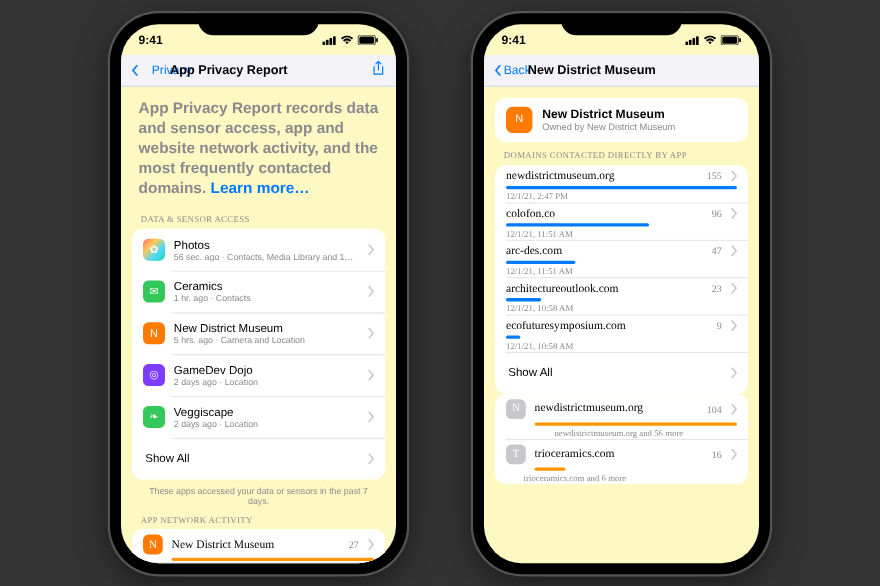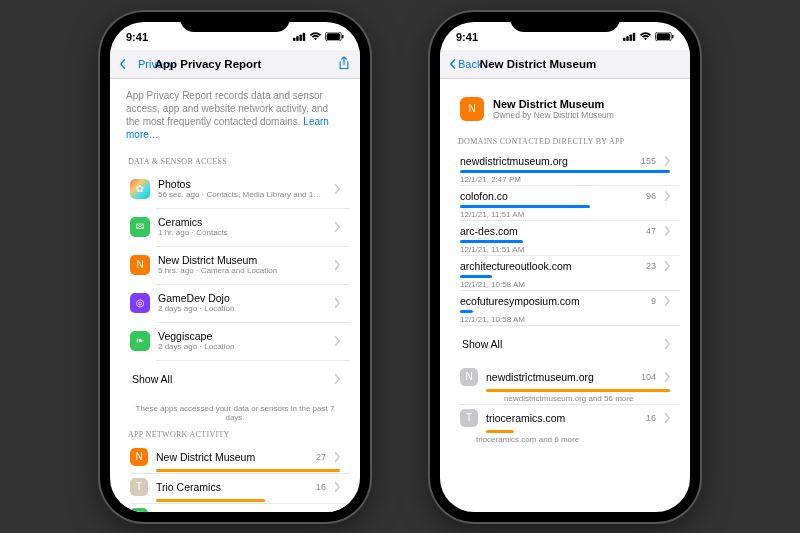--- a/index.html
+++ b/index.html
@@ -23,21 +23,21 @@
     background: #000;
     border-radius: 44px;
     padding: 10px;
     box-sizing: border-box;
     box-shadow: 0 0 0 2px #555, 0 8px 30px rgba(0,0,0,.5);
     position: relative;
   }
   .screen {
     width: 100%;
     height: 100%;
-    background: #ffffff;
+    background: #fef9c3;
     border-radius: 34px;
     overflow: hidden;
     position: relative;
     font-size: 10px;
     color: #000;
   }
   .notch {
     position: absolute;
     top: 0; left: 50%;
     transform: translateX(-50%);
@@ -83,24 +83,25 @@
     min-width: 54px;
     text-align: right;
     color: #007aff;
   }
   .content {
     height: calc(100% - 54px);
     overflow: hidden;
     padding: 0 10px;
   }
   .intro {
-    font-size: 10px;
+    font-size: 14px;
     color: #8a8a8e;
     padding: 10px 6px 8px;
     line-height: 1.3;
+    font-weight: bold;
   }
   .intro a { color: #007aff; text-decoration: none; }
   .section-header {
     font-size: 8px;
     color: #8a8a8e;
     letter-spacing: 0.3px;
     padding: 8px 8px 4px;
     text-transform: uppercase;
     font-family: Liberation Serif, serif;
   }
@@ -140,21 +141,21 @@
     color: #c7c7cc;
     font-size: 12px;
     margin-left: 4px;
   }
   .footer-note {
     font-size: 8px;
     color: #8a8a8e;
     padding: 6px 8px 0;
     text-align: center;
   }
-  .bar-row { display:block; padding: 5px 10px 1px; position: relative;}
+  .bar-row { display:block; padding: 5px 10px 1px; position: relative; font-family: Liberation Serif, serif;}
   .bar-row + .bar-row::before,
   .bar-row + .row::before,
   .row + .bar-row::before {
     content:""; position:absolute; left:10px; right:0; top:0; height:0.5px; background:#e5e5ea;
   }
   .bar-title-line { display:flex; align-items:center; }
   .bar-title-line .app-icon { width:18px; height:18px; }
   .bar-name { flex:1; font-size:10.5px; white-space:nowrap; overflow:hidden; text-overflow:ellipsis;}
   .bar-count { font-size: 9px; color:#8a8a8e; margin: 0 4px; }
   .bar-track {

